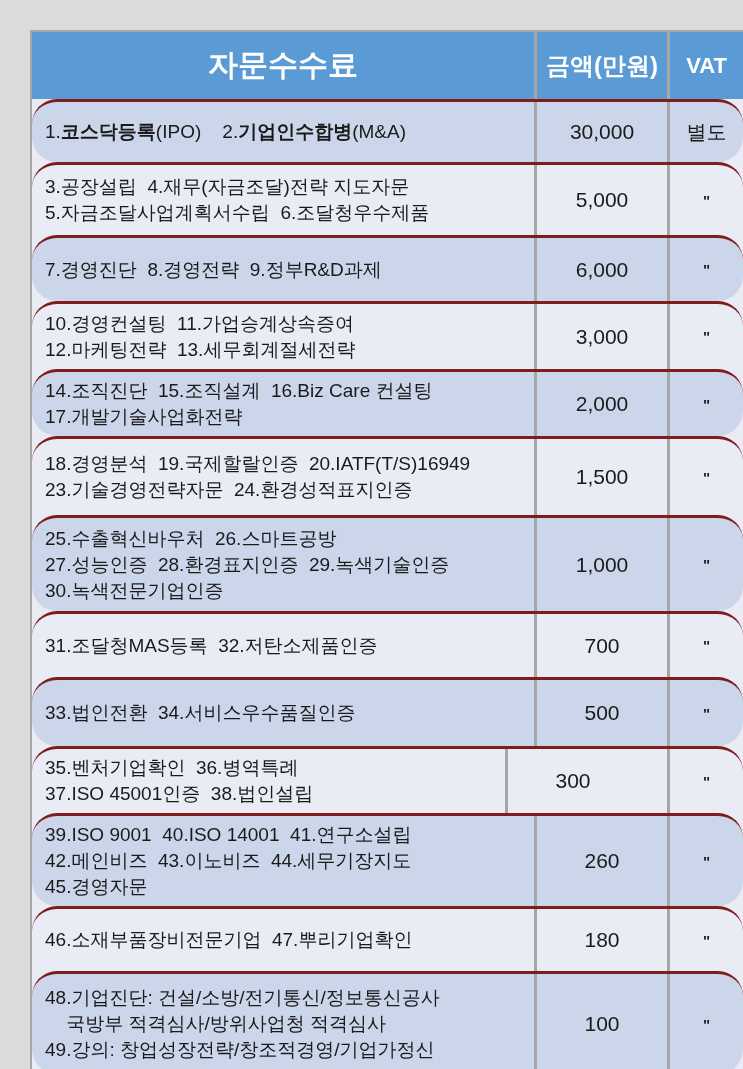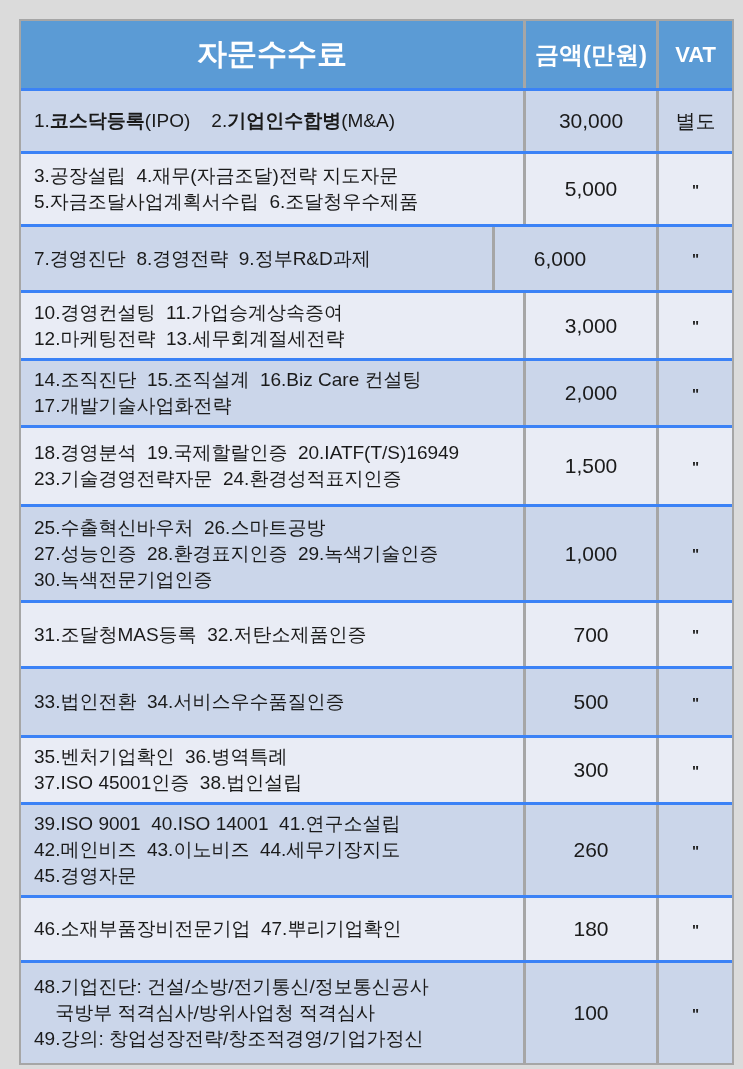--- a/index.html
+++ b/index.html
@@ -7,34 +7,34 @@
     padding: 0;
     background: #DBDBDB;
     font-family: "Liberation Sans", "DejaVu Sans", sans-serif;
     color: #1a1a1a;
   }
   .page {
     width: 653px;
     height: 1069px;
     background: #DBDBDB;
     box-sizing: border-box;
-    padding: 19px;
+    padding: 30px;
   }
   .fee-table {
     width: 715px;
     box-sizing: border-box;
     border: 2px solid #A6A6A6;
     background: #E9ECF5;
   }
   .row {
     display: flex;
     align-items: stretch;
     box-sizing: border-box;
   }
-  .row + .row { border-top: 3px solid #3b82f6; }
+  .row + .row { border-top: 3px solid #7f1d1d; border-radius: 25px; }
   .cell {
     display: flex;
     align-items: center;
     box-sizing: border-box;
   }
   .c-desc {
     flex: 1 1 auto;
     justify-content: flex-start;
     padding: 6px 8px 6px 13px;
   }
@@ -65,28 +65,28 @@
     font-size: 19px;
     line-height: 26px;
     white-space: pre-wrap;
   }
   .seg { white-space: pre-wrap; }
   .seg.b { font-weight: bold; }
   .ditto { font-size: 15px; font-weight: bold; color: #222; }
   
   .r0  { min-height: 63px; }
   .r1  { min-height: 73px; }
-  .r2  { min-height: 66px; gap: 31px; }
+  .r2  { min-height: 66px; }
   .r3  { min-height: 68px; }
   .r4  { min-height: 67px; }
   .r5  { min-height: 79px; }
   .r6  { min-height: 96px; }
   .r7  { min-height: 66px; }
   .r8  { min-height: 69px; }
-  .r9  { min-height: 61px; }
+  .r9  { min-height: 61px; gap: 29px; }
   .r10 { min-height: 89px; }
   .r11 { min-height: 65px; }
   .r12 { min-height: 103px; }
 </style>
 </head>
 <body>
 
 <div class="page">
   <div class="fee-table">
 

